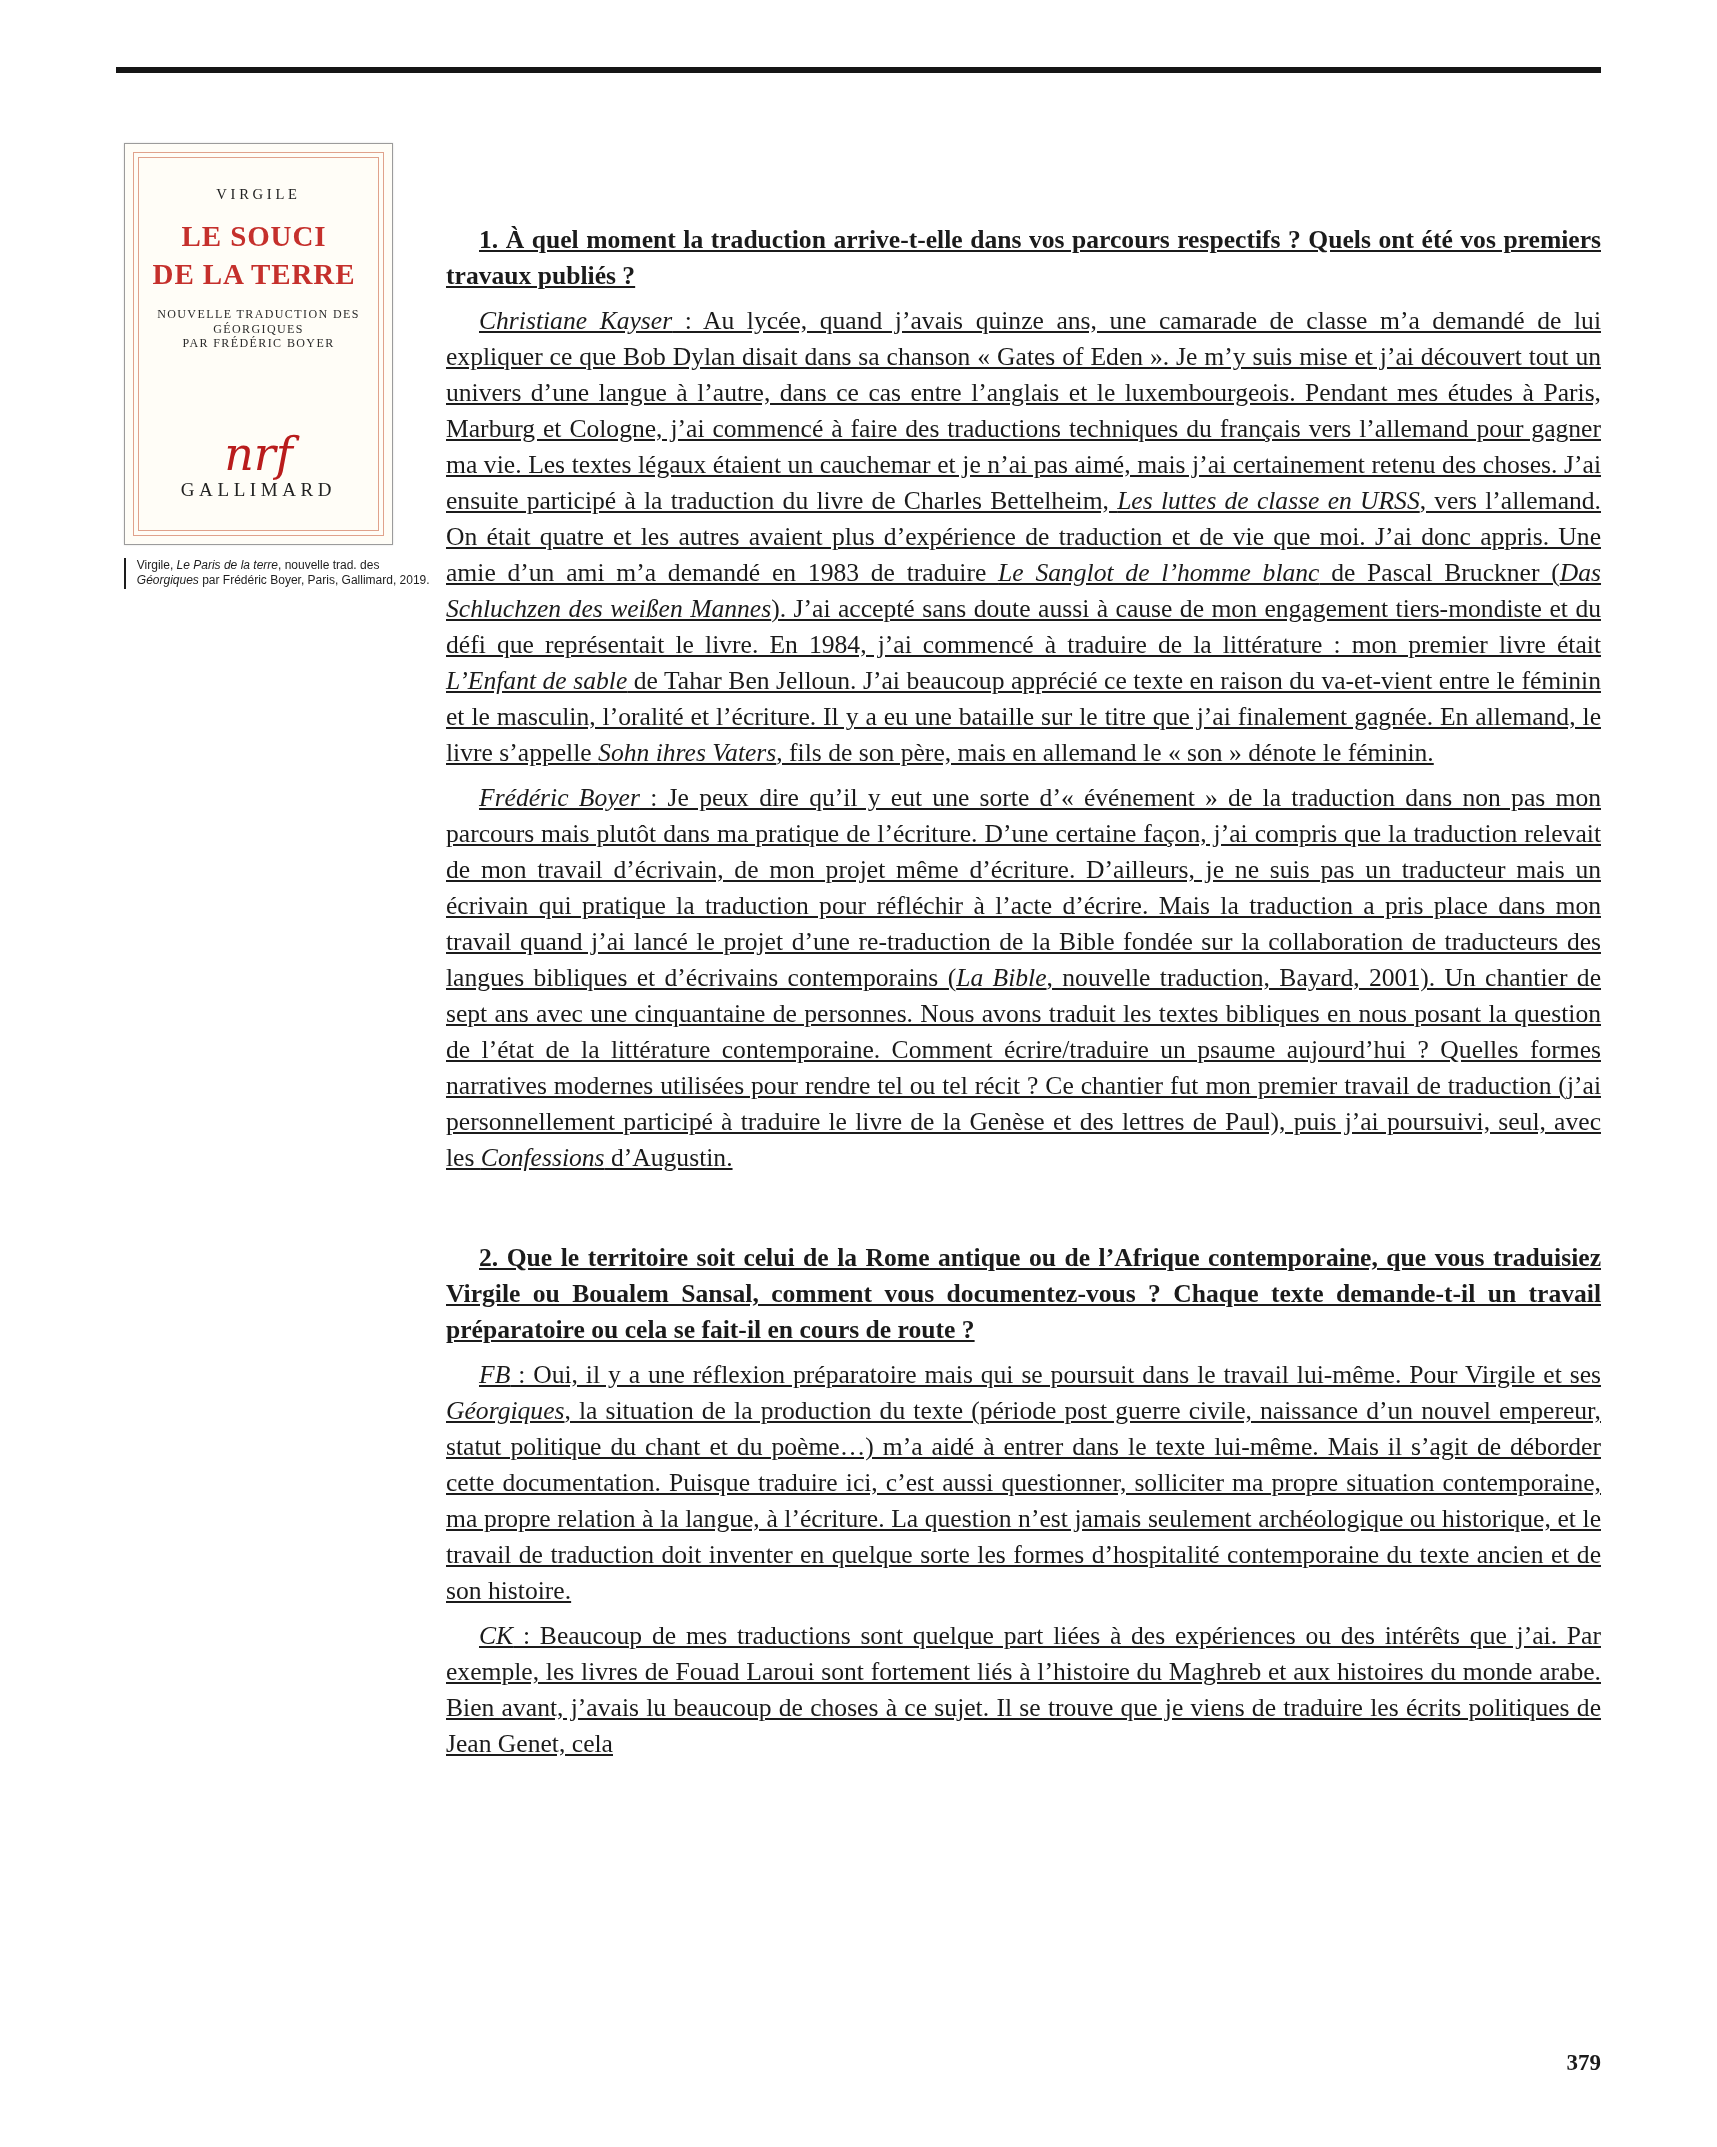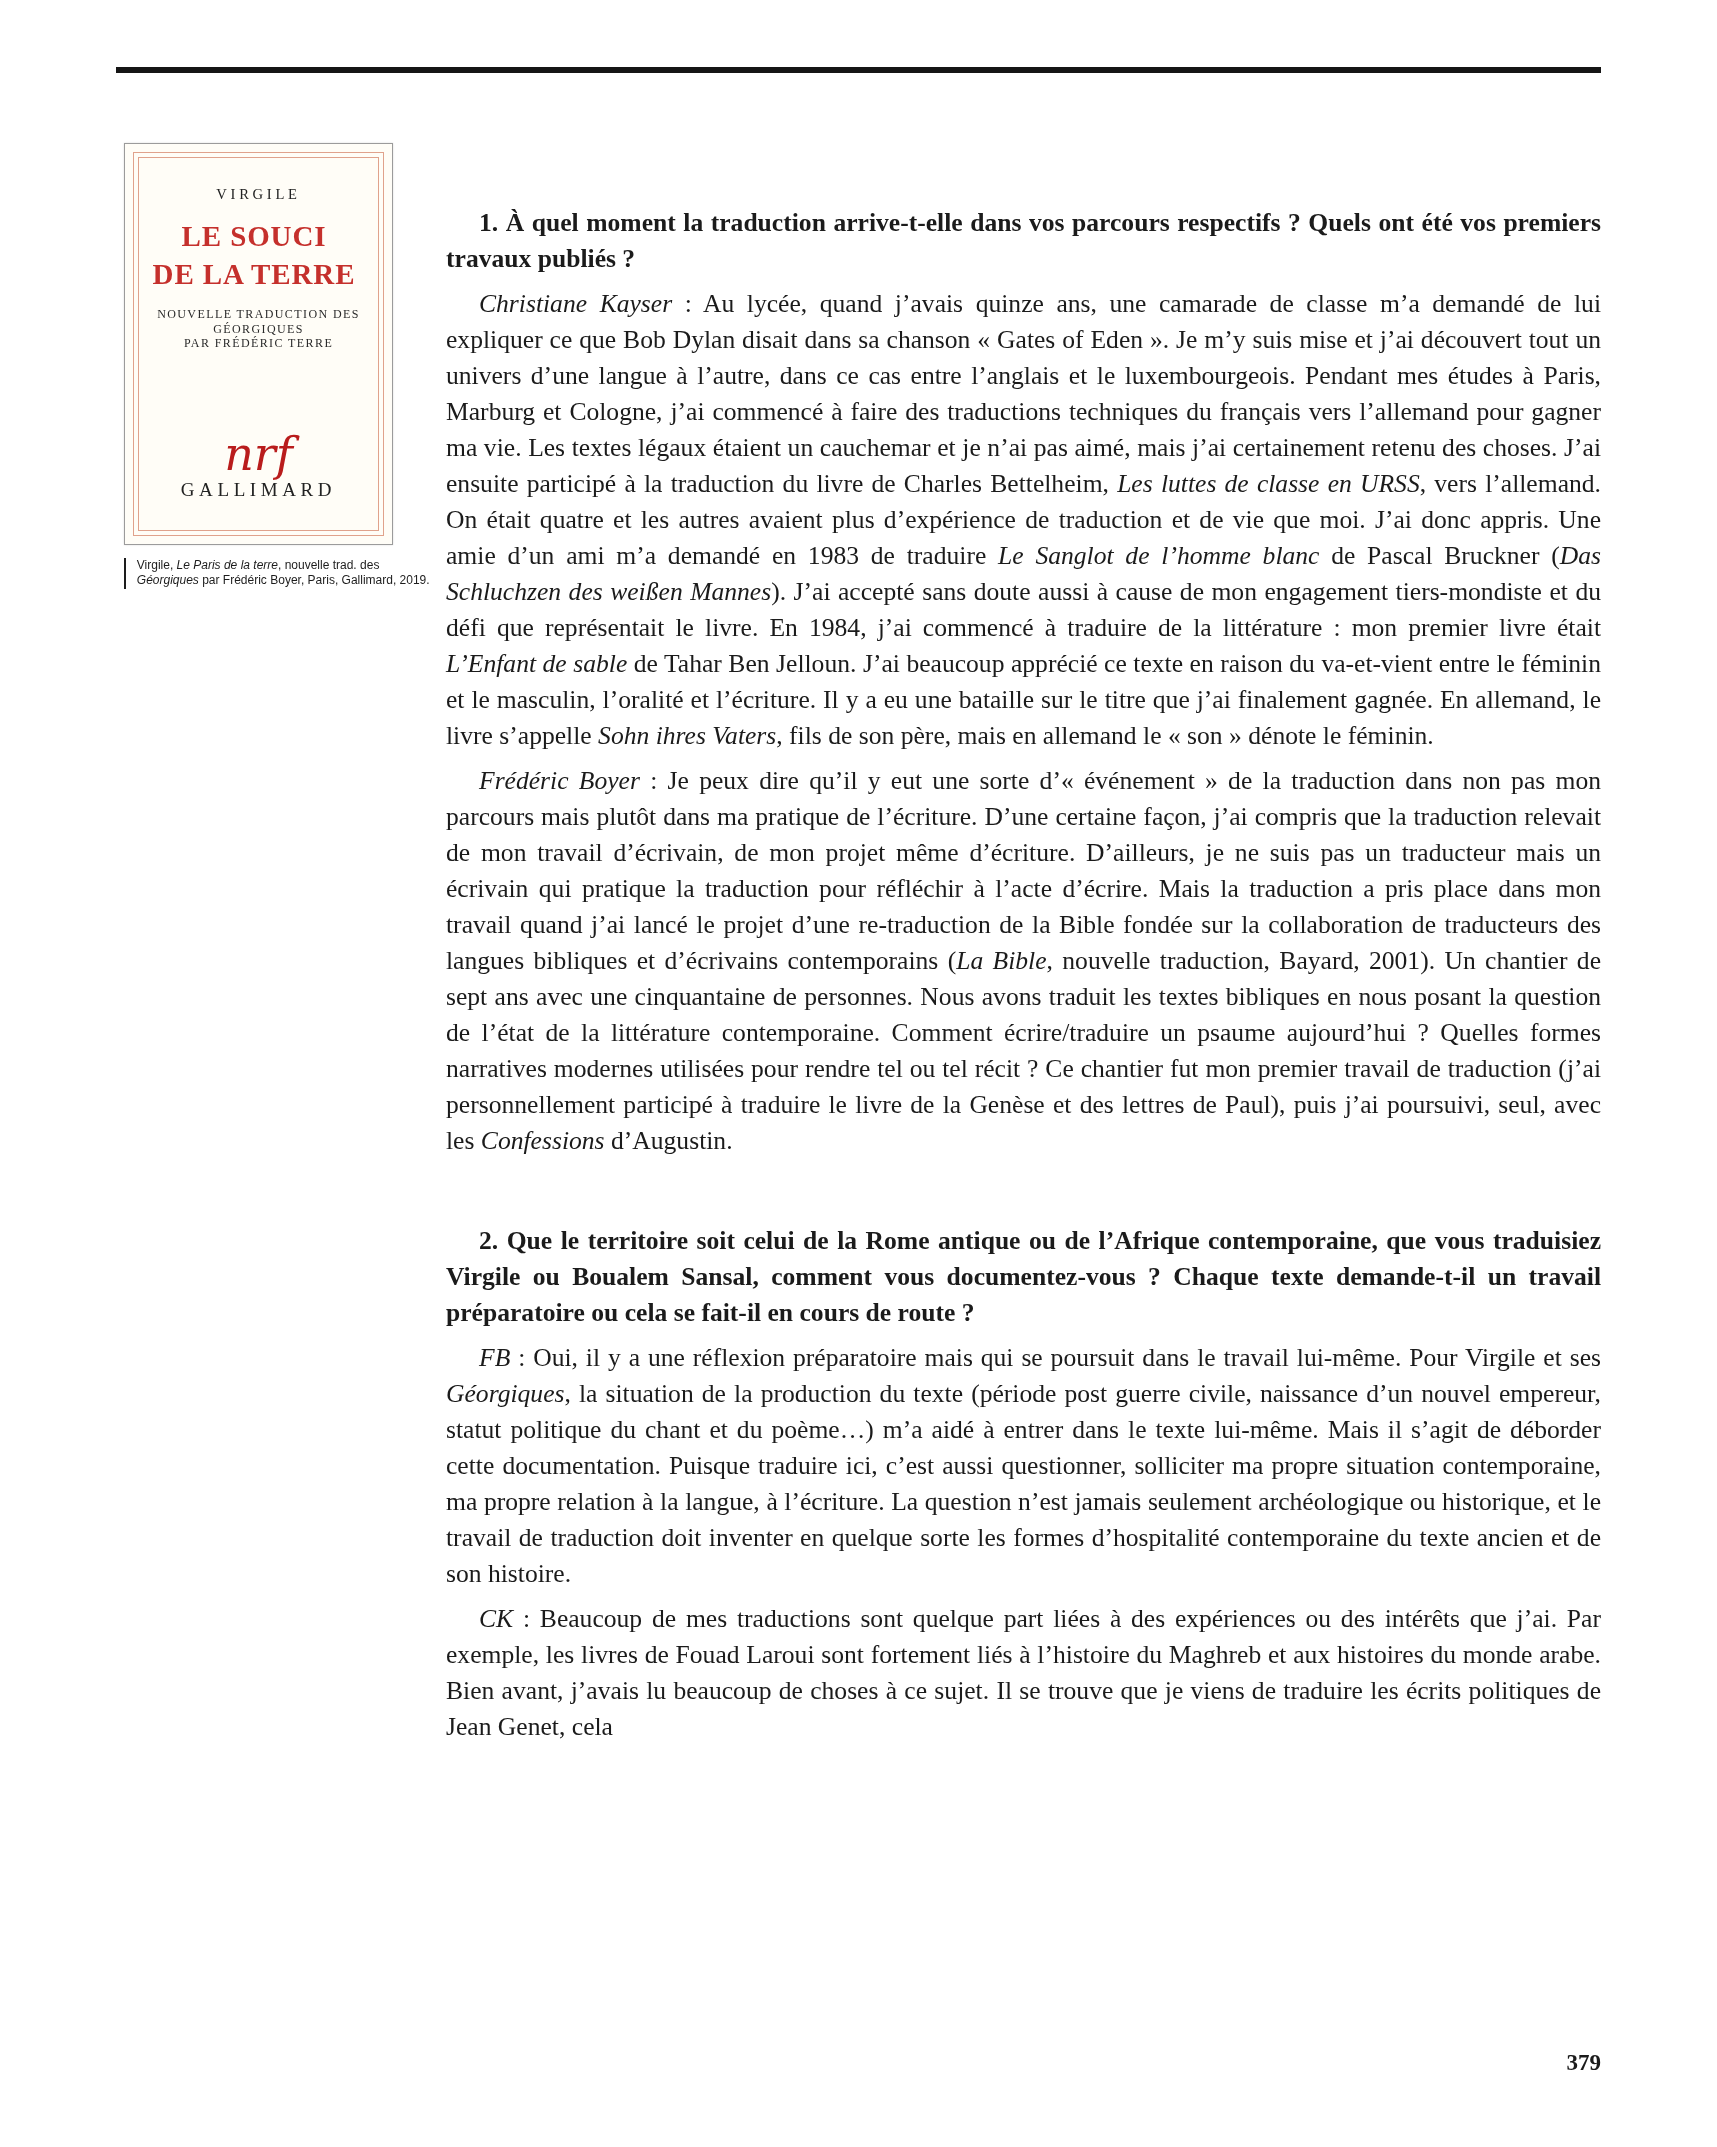--- a/index.html
+++ b/index.html
@@ -120,25 +120,26 @@
     font-family: "Liberation Sans", sans-serif;
     font-size: 12px;
     line-height: 15.5px;
     color: #1d1d1d;
   }
 
   
   .article {
     position: absolute;
     left: 446px;
-    top: 205px;
+    top: 222px;
     width: 1155px;
     font-size: 25.6px;
     line-height: 36px;
     text-align: justify;
+    text-decoration: underline;
   }
   .article h2 {
     margin: 0 0 9.1px 0;
     font-size: 25.6px;
     line-height: 36px;
     font-weight: bold;
     text-indent: 33px;
     text-align: justify;
   }
   .article p {
@@ -172,21 +173,21 @@
     <div class="cover">
       <div class="cover-frame-outer"></div>
       <div class="cover-frame-inner"></div>
       <div class="cover-author">VIRGILE</div>
       <div class="cover-title">
         <div>LE SOUCI</div>
         <div>DE LA TERRE</div>
       </div>
       <div class="cover-subtitle">
         <div>NOUVELLE TRADUCTION DES GÉORGIQUES</div>
-        <div>PAR FRÉDÉRIC TERRE</div>
+        <div>PAR FRÉDÉRIC BOYER</div>
       </div>
       <div class="cover-logo">nrf</div>
       <div class="cover-publisher">GALLIMARD</div>
     </div>
     <div class="caption">
       <span class="caption-bar"></span>
       <span class="caption-text">Virgile, <em>Le Paris de la terre</em>, nouvelle trad. des <em>Géorgiques</em> par Frédéric Boyer, Paris, Gallimard, 2019.</span>
     </div>
   </aside>
 

